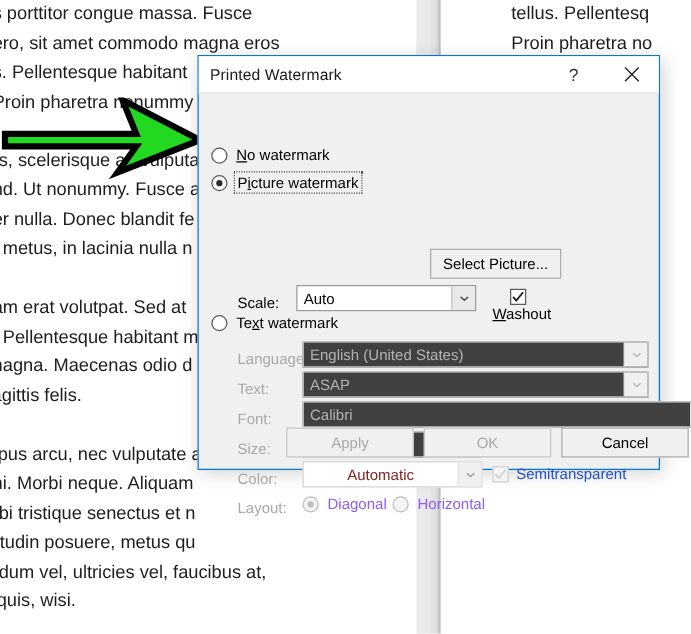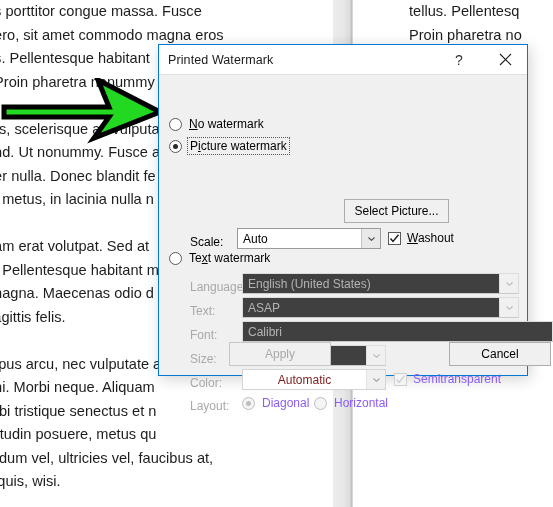--- a/index.html
+++ b/index.html
@@ -244,21 +244,21 @@
     background: #fff;
     box-sizing: border-box;
     position: relative;
     flex: 0 0 auto;
   }
   .checkbox.disabled { border-color: #cfcfcf; background: #f4f4f4; }
   .checkbox-label {
     margin-left: 6px;
     font-size: 12px;
   }
-  .checkbox-label.disabled { color: #8b5cf6; }
+  .checkbox-label.disabled { color: #1d4ed8; }
 
   #color-combo .combo-text {
     text-align: center;
     padding-left: 0;
     color: #7f1d1d;
   }
 
   .dlg-button {
     position: absolute;
     top: 267px;
@@ -333,21 +333,21 @@
     <div class="field-label" style="left:31px; top:160px;">Scale:</div>
     <div class="combo" id="scale-combo" style="left:78px; top:153px; width:144px;">
       <span class="combo-text">Auto</span>
       <span class="combo-arrow">
         <svg class="chev" viewBox="0 0 7 4">
             <path d="M0.5,0.5 L3.5,3.3 L6.5,0.5" fill="none" stroke="#4a4a4a" stroke-width="1.1"></path>
           </svg>
       </span>
     </div>
 
-    <div class="checkbox-row" style="left:229px; top:156px;">
+    <div class="checkbox-row" style="left:229px; top:156px;flex-direction:column;">
       <span class="checkbox">
         <svg width="11" height="11" viewBox="0 0 11 11" style="position:absolute;left:0;top:0;">
           <path d="M1.5,5.5 L4,8.5 L9.5,1.8" fill="none" stroke="#1b1b1b" stroke-width="1.4"></path>
         </svg>
       </span>
       <span class="checkbox-label"><u>W</u><span>ashout</span></span>
     </div>
 
     <div class="radio-row" style="left:10px; top:176px;">
       <span class="radio"></span>
@@ -419,18 +419,21 @@
       <span class="radio-label disabled">Diagonal</span>
     </div>
     <div class="radio-row" style="left:155px; top:321px;">
       <span class="radio disabled"></span>
       <span class="radio-label disabled">Horizontal</span>
     </div>
 
     <div class="dlg-button" id="apply-button">
       <span>Apply</span>
     </div>
+    <div class="dlg-button" id="ok-button">
+      <span>OK</span>
+    </div>
     <div class="dlg-button enabled" id="cancel-button">
       <span>Cancel</span>
     </div>
 
   </div>
 </div>
 
 </body></html>

